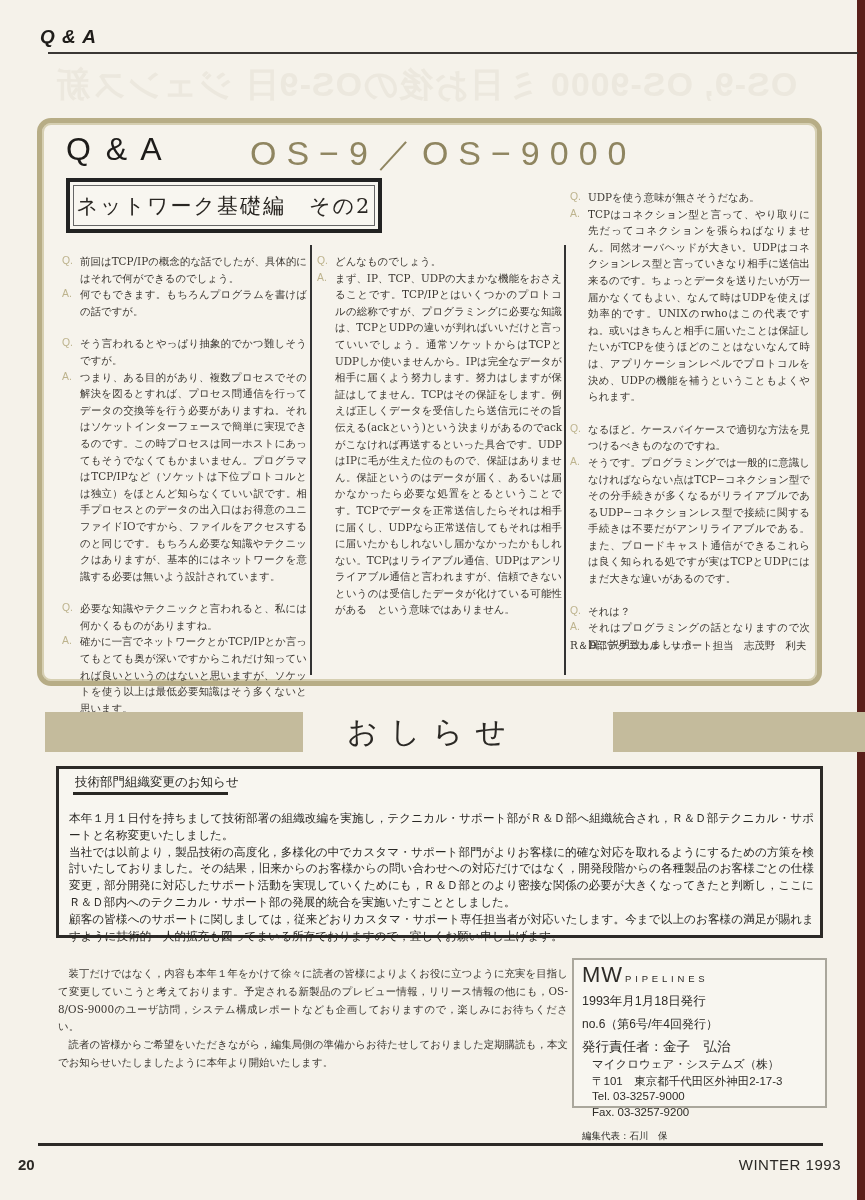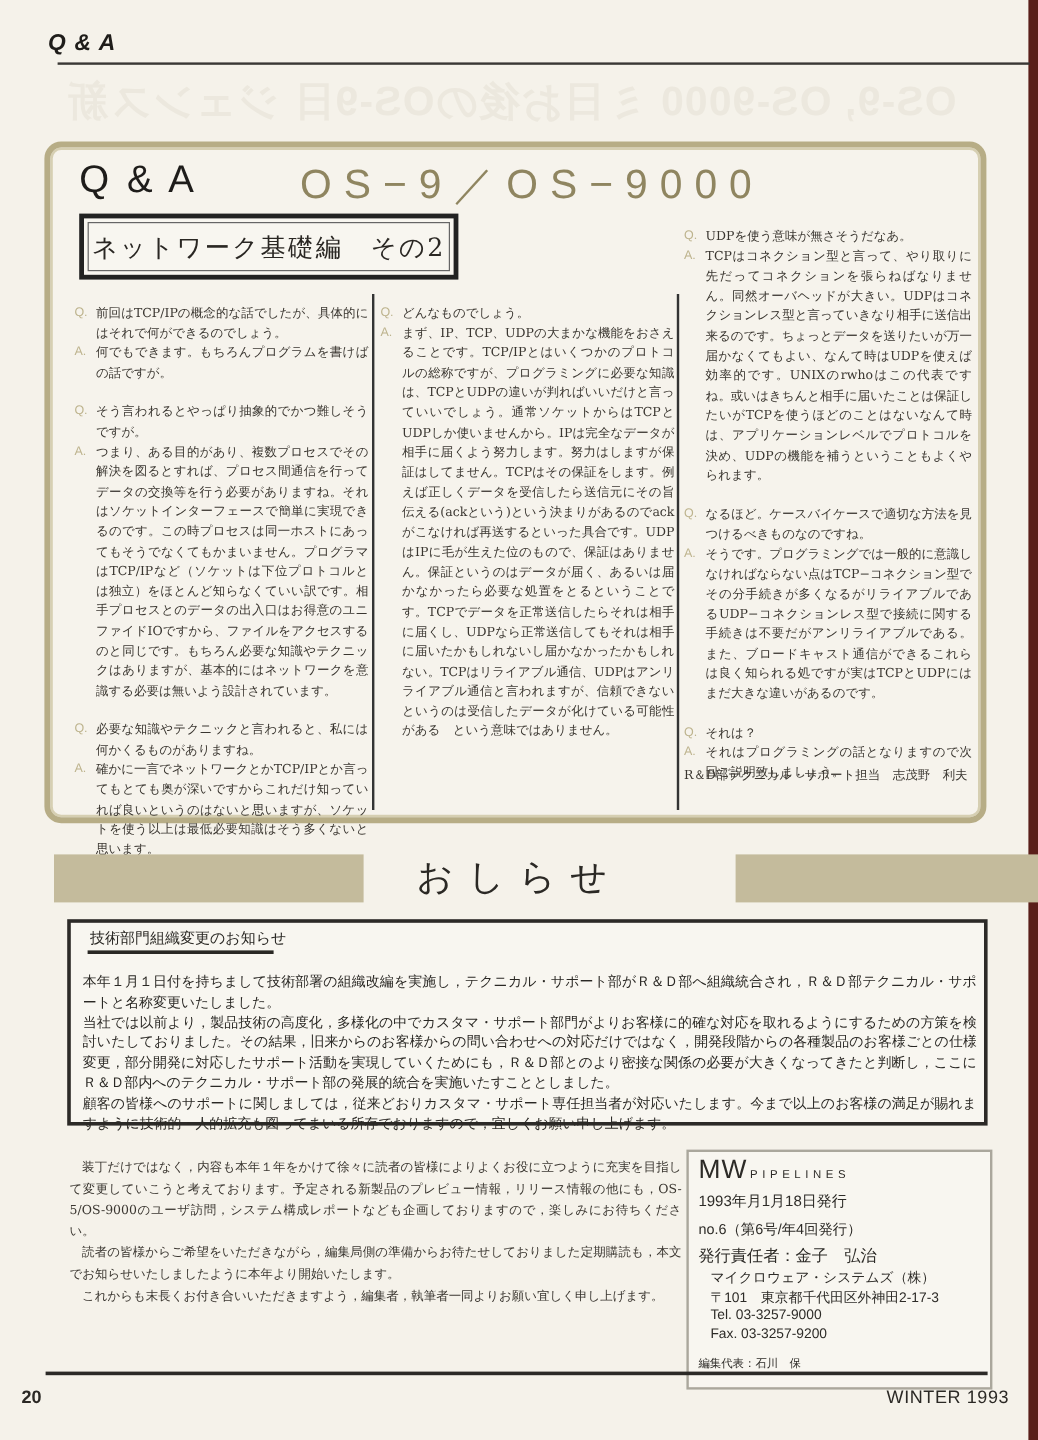--- a/index.html
+++ b/index.html
@@ -113,21 +113,21 @@
 
   
   .editorial {
     position: absolute; left: 58px; top: 965px; width: 510px;
     font-size: 10.4px; line-height: 17.8px; color: #3a3630; text-align: justify;
   }
   .editorial p { text-indent: 1em; }
 
   
   .colophon {
-    position: absolute; left: 572px; top: 958px; width: 255px; height: 200px;
+    position: absolute; left: 572px; top: 958px; width: 255px; height: 150px;
     border: 2px solid #aaa79c; background: #f8f6f0;
     font-family: "Liberation Sans", sans-serif; color: #2d2b27;
   }
   .colo-brand { position: absolute; left: 8px; top: 2px; }
   .colo-mw { font-size: 22px; letter-spacing: 1px; }
   .colo-pipelines { font-size: 9.5px; letter-spacing: 3.8px; margin-left: 2px; }
   .colo-date { position: absolute; left: 8px; top: 33px; font-size: 12.5px; }
   .colo-issue { position: absolute; left: 8px; top: 56px; font-size: 12px; }
   .colo-publisher { position: absolute; left: 8px; top: 78px; font-size: 13.5px; }
   .colo-company { position: absolute; left: 18px; top: 97px; font-size: 11.5px; }
@@ -262,23 +262,22 @@
   <div class="notice-title">技術部門組織変更のお知らせ</div>
   <div class="notice-title-rule"></div>
   <div class="notice-body">
     <p>本年１月１日付を持ちまして技術部署の組織改編を実施し，テクニカル・サポート部がＲ＆Ｄ部へ組織統合され，Ｒ＆Ｄ部テクニカル・サポートと名称変更いたしました。</p>
     <p>当社では以前より，製品技術の高度化，多様化の中でカスタマ・サポート部門がよりお客様に的確な対応を取れるようにするための方策を検討いたしておりました。その結果，旧来からのお客様からの問い合わせへの対応だけではなく，開発段階からの各種製品のお客様ごとの仕様変更，部分開発に対応したサポート活動を実現していくためにも，Ｒ＆Ｄ部とのより密接な関係の必要が大きくなってきたと判断し，ここにＲ＆Ｄ部内へのテクニカル・サポート部の発展的統合を実施いたすこととしました。</p>
     <p>顧客の皆様へのサポートに関しましては，従来どおりカスタマ・サポート専任担当者が対応いたします。今まで以上のお客様の満足が賜れますように技術的・人的拡充も図ってまいる所存でおりますので，宜しくお願い申し上げます。</p>
   </div>
 </section>
 
 <section class="editorial">
-  <p>装丁だけではなく，内容も本年１年をかけて徐々に読者の皆様によりよくお役に立つように充実を目指して変更していこうと考えております。予定される新製品のプレビュー情報，リリース情報の他にも，OS-5/OS-9000のユーザ訪問，システム構成レポートなども企画しておりますので，楽しみにお待ちください。</p>
+  <p>装丁だけではなく，内容も本年１年をかけて徐々に読者の皆様によりよくお役に立つように充実を目指して変更していこうと考えております。予定される新製品のプレビュー情報，リリース情報の他にも，OS-8/OS-9000のユーザ訪問，システム構成レポートなども企画しておりますので，楽しみにお待ちください。</p>
   <p>読者の皆様からご希望をいただきながら，編集局側の準備からお待たせしておりました定期購読も，本文でお知らせいたしましたように本年より開始いたします。</p>
-  <p>これからも末長くお付き合いいただきますよう，編集者，執筆者一同よりお願い宜しく申し上げます。</p>
 </section>
 
 <aside class="colophon">
   <div class="colo-brand">
     <span class="colo-mw">MW</span><span class="colo-pipelines">PIPELINES</span>
   </div>
   <div class="colo-date">1993年月1月18日発行</div>
   <div class="colo-issue">no.6（第6号/年4回発行）</div>
   <div class="colo-publisher">発行責任者：金子　弘治</div>
   <div class="colo-company">マイクロウェア・システムズ（株）</div>

